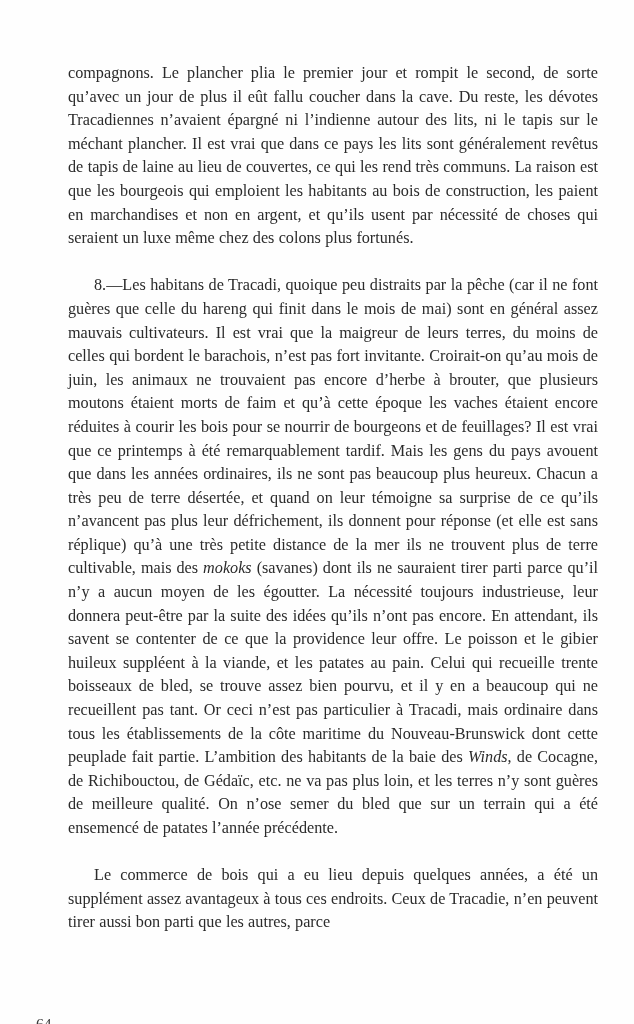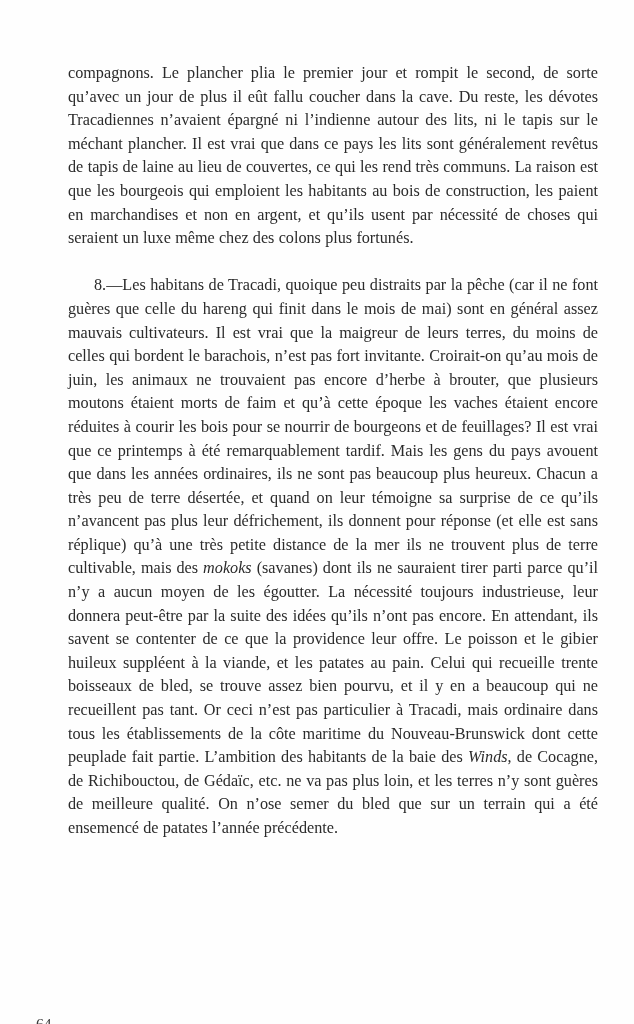--- a/index.html
+++ b/index.html
@@ -67,17 +67,18 @@
 </style>
 </head>
 <body>
 
 <div class="page">
 
 
   <div class="body-col">
     <p class="para indent" style="text-indent: 0px;"><span>compagnons. Le plancher plia le premier jour et rompit le second, de sorte qu’avec un jour de plus il eût fallu coucher dans la cave. Du reste, les dévotes Tracadiennes n’avaient épargné ni l’indienne autour des lits, ni le tapis sur le méchant plancher. Il est vrai que dans ce pays les lits sont généralement revêtus de tapis de laine au lieu de couvertes, ce qui les rend très communs. La raison est que les bourgeois qui emploient les habitants au bois de construction, les paient en marchandises et non en argent, et qu’ils usent par nécessité de choses qui seraient un luxe même chez des colons plus fortunés.</span></p>
     <p class="para indent"><span>8.—Les habitans de Tracadi, quoique peu distraits par la pêche (car il ne font guères que celle du hareng qui finit dans le mois de mai) sont en général assez mauvais cultivateurs. Il est vrai que la maigreur de leurs terres, du moins de celles qui bordent le barachois, n’est pas fort invitante. Croirait-on qu’au mois de juin, les animaux ne trouvaient pas encore d’herbe à brouter, que plusieurs moutons étaient morts de faim et qu’à cette époque les vaches étaient encore réduites à courir les bois pour se nourrir de bourgeons et de feuillages? Il est vrai que ce printemps à été remarquablement tardif. Mais les gens du pays avouent que dans les années ordinaires, ils ne sont pas beaucoup plus heureux. Chacun a très peu de terre désertée, et quand on leur témoigne sa surprise de ce qu’ils n’avancent pas plus leur défrichement, ils donnent pour réponse (et elle est sans réplique) qu’à une très petite distance de la mer ils ne trouvent plus de terre cultivable, mais des </span><em class="title-italic">mokoks</em><span> (savanes) dont ils ne sauraient tirer parti parce qu’il n’y a aucun moyen de les égoutter. La nécessité toujours industrieuse, leur donnera peut-être par la suite des idées qu’ils n’ont pas encore. En attendant, ils savent se contenter de ce que la providence leur offre. Le poisson et le gibier huileux suppléent à la viande, et les patates au pain. Celui qui recueille trente boisseaux de bled, se trouve assez bien pourvu, et il y en a beaucoup qui ne recueillent pas tant. Or ceci n’est pas particulier à Tracadi, mais ordinaire dans tous les établissements de la côte maritime du Nouveau-Brunswick dont cette peuplade fait partie. L’ambition des habitants de la baie des </span><em class="title-italic">Winds</em><span>, de Cocagne, de Richibouctou, de Gédaïc, etc. ne va pas plus loin, et les terres n’y sont guères de meilleure qualité. On n’ose semer du bled que sur un terrain qui a été ensemencé de patates l’année précédente.</span></p>
+    <p class="para indent"><span>Le commerce de bois qui a eu lieu depuis quelques années, a été un supplément assez avantageux à tous ces endroits. Ceux de Tracadie, n’en peuvent tirer aussi bon parti que les autres, parce</span></p>
   </div>
 
   <div class="folio">64</div>
 
 </div>
 
 </body></html>

